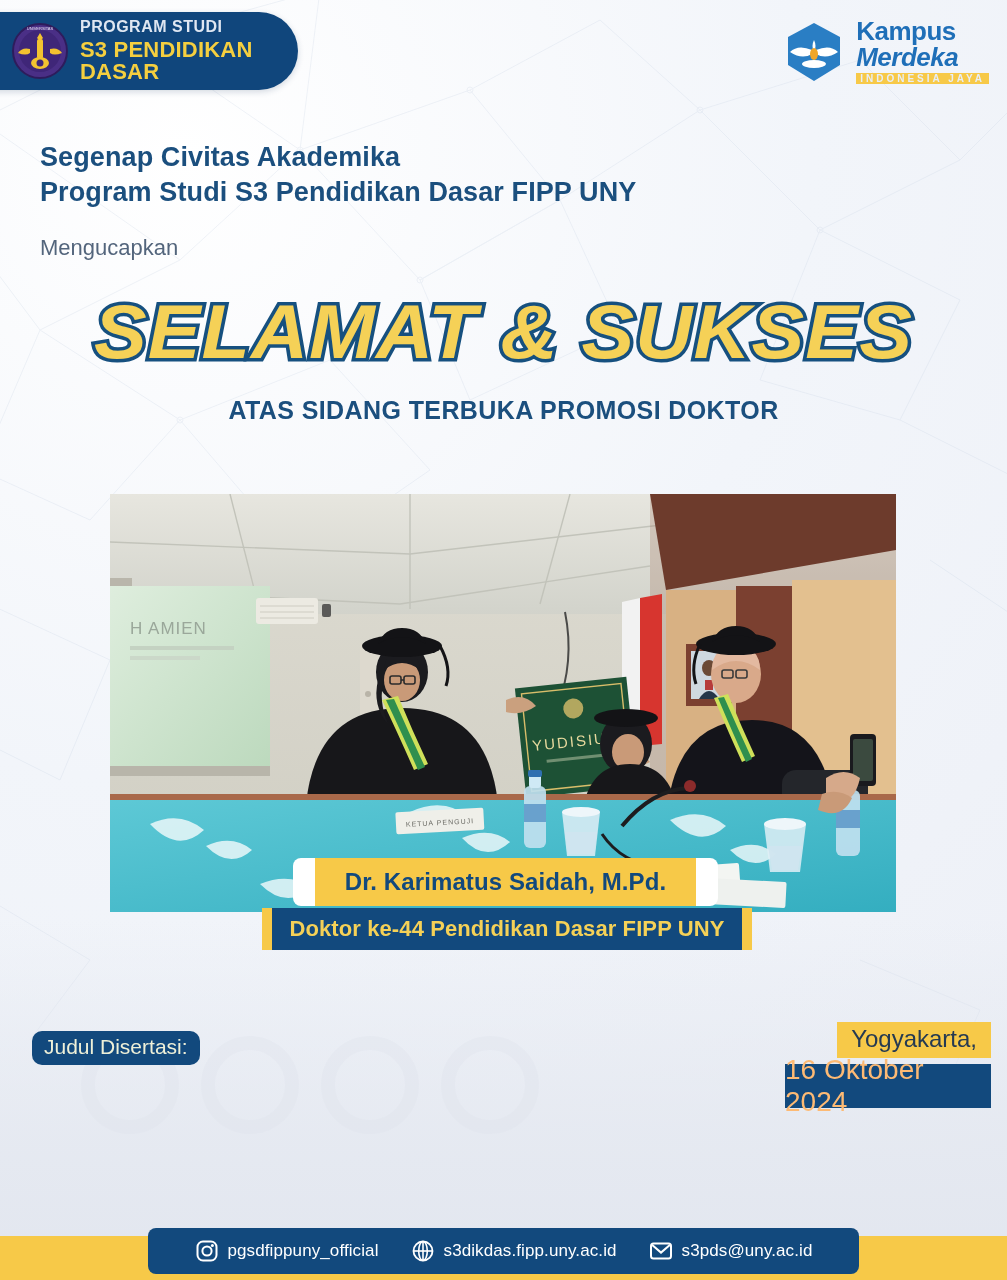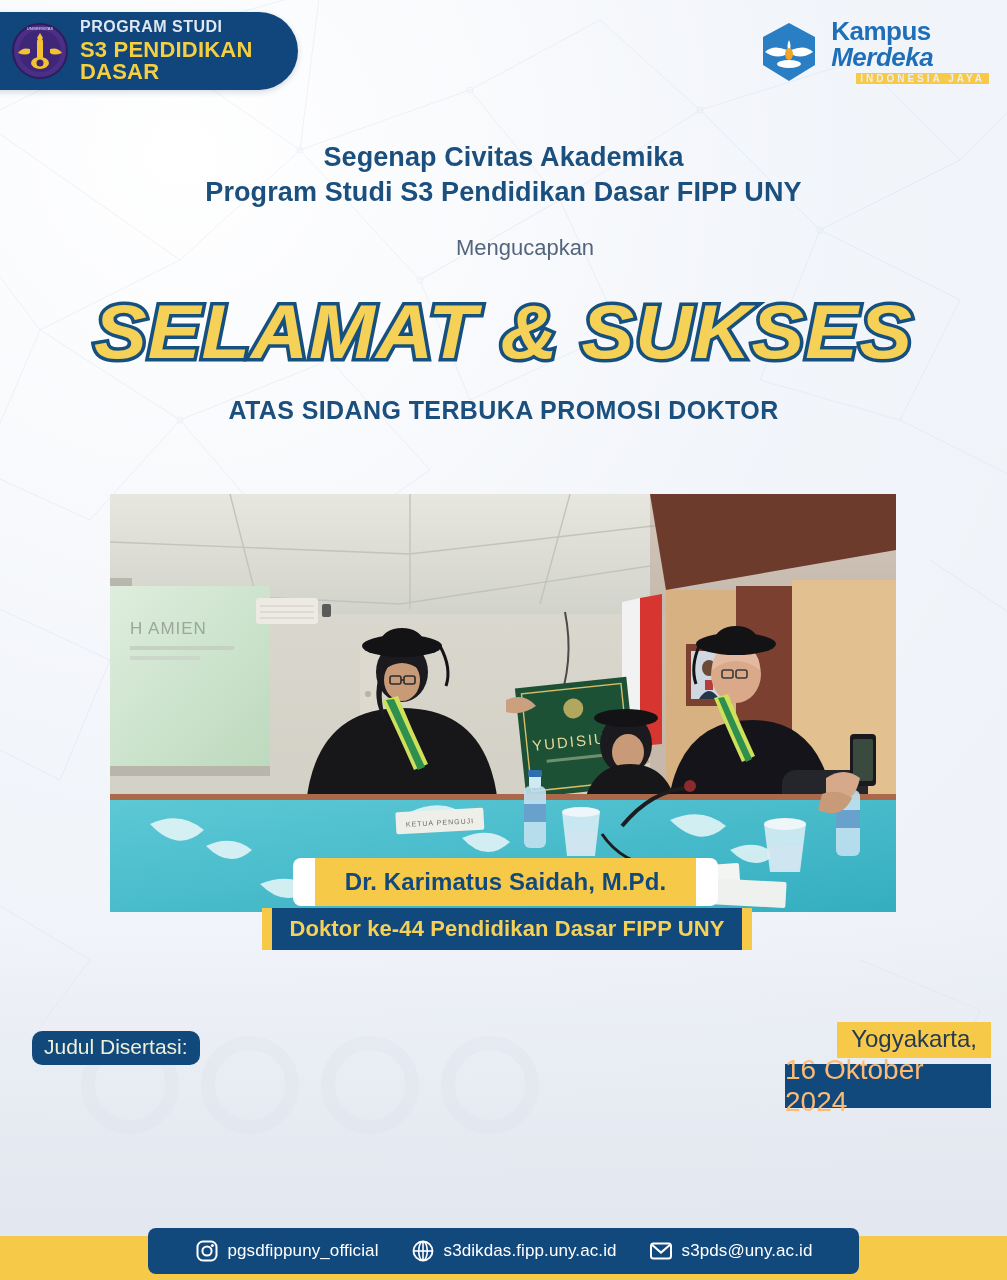--- a/index.html
+++ b/index.html
@@ -58,31 +58,31 @@
   }
   .km-logo{width:64px;height:64px;flex:0 0 auto;}
   .km-text{line-height:.92;}
   .km-1,.km-2{
     color:#1f6fb8;font-weight:bold;font-size:26px;letter-spacing:-.5px;
   }
   .km-2{margin-top:2px;font-style:italic;}
   .km-3{
     margin-top:3px;background:#f7c948;color:#e8eef6;
     font-size:10px;font-weight:bold;letter-spacing:3px;
-    text-align:center;padding:1px 4px;margin-left:25px;
-  }
-
-  
-  .h-wrap{position:absolute;left:0;right:0;top:140px;text-align:center;}
+    text-align:center;padding:1px 4px;
+  }
+
+  
+  .h-wrap{position:absolute;left:0;right:0;top:140px;text-align:left;padding-left:40px;}
   .h1{
     color:#1b4f7e;font-weight:bold;font-size:27px;line-height:1.28;
     letter-spacing:.1px;
   }
   .h-sub{
-    color:#53657c;font-size:22px;margin-top:26px;font-weight:normal;margin-left:43px;
+    color:#53657c;font-size:22px;margin-top:26px;font-weight:normal;
   }
 
   
   .big-title{
     position:absolute;left:0;right:0;top:288px;text-align:center;
     font-size:76px;font-weight:bold;letter-spacing:1px;
     color:#f5d157;
     -webkit-text-stroke:7px #16507f;
     paint-order:stroke fill;
     font-style:italic;

